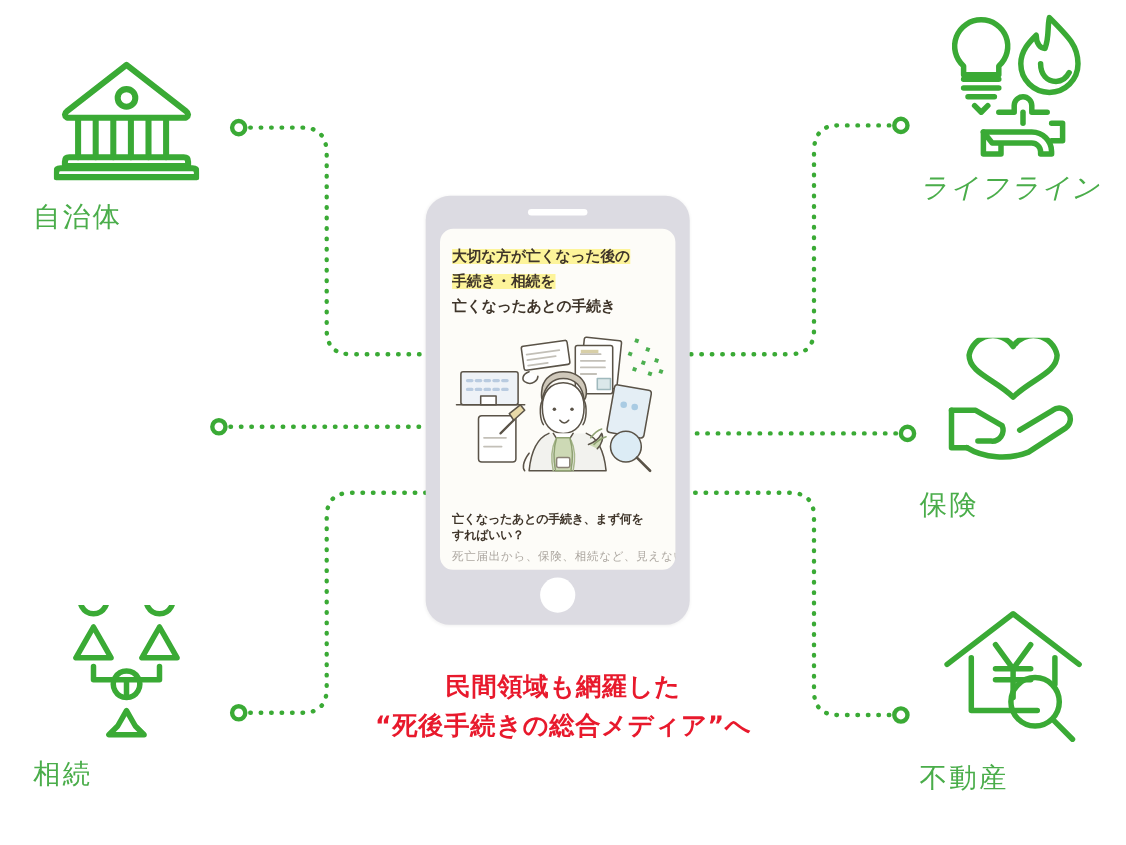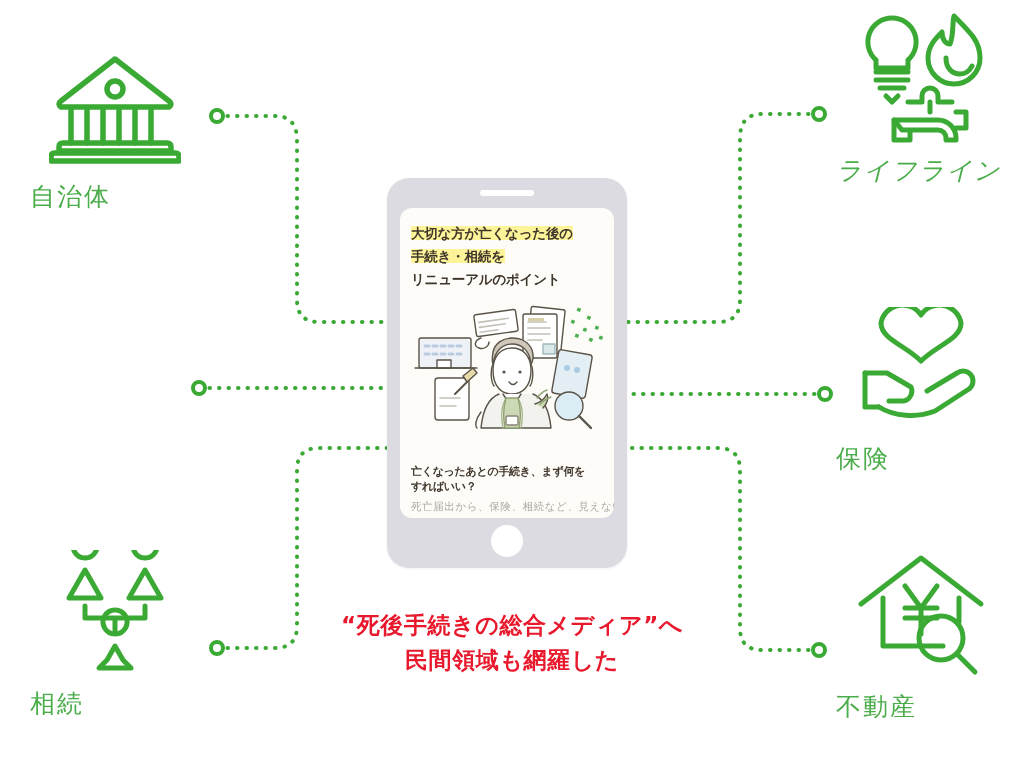--- a/index.html
+++ b/index.html
@@ -295,21 +295,21 @@
     <div class="label">不動産</div>
   </div>
 
   <div class="phone">
     <div class="speaker"></div>
     <div class="screen">
 
       <div class="screen-head">
         <div class="sh-row"><span class="sh-line hl">大切な方が亡くなった後の</span></div>
         <div class="sh-row"><span class="sh-line hl">手続き・相続を</span></div>
-        <div class="sh-row"><span class="sh-line">リニューアルのポイント</span></div>
+        <div class="sh-row"><span class="sh-line">亡くなったあとの手続き</span></div>
       </div>
 
       <div class="screen-illus">
         <svg width="200" height="150" viewBox="0 0 200 150">
           <g fill="none" stroke="#5a5348" stroke-width="1.4" stroke-linejoin="round" stroke-linecap="round">
 
             <g>
               <rect x="12" y="44" width="52" height="30" rx="2" fill="#eef2f7"></rect>
               <path d="M18,52 h4 M26,52 h4 M34,52 h4 M42,52 h4 M50,52 h4 M18,60 h4 M26,60 h4 M34,60 h4 M42,60 h4 M50,60 h4" stroke="#b9cbe0" stroke-width="3"></path>
               <rect x="30" y="66" width="14" height="8" fill="#ffffff"></rect>
@@ -383,17 +383,17 @@
         <div class="sf-line">亡くなったあとの手続き、まず何を</div>
         <div class="sf-line">すればいい？</div>
         <div class="sf-sub">死亡届出から、保険、相続など、見えない…</div>
       </div>
 
     </div>
     <div class="home"></div>
   </div>
 
   <div class="caption-block">
+    <div class="caption-line">民間領域も網羅した</div>
     <div class="caption-line">“死後手続きの総合メディア”へ</div>
-    <div class="caption-line">民間領域も網羅した</div>
   </div>
 
 </div>
 
 </body></html>

